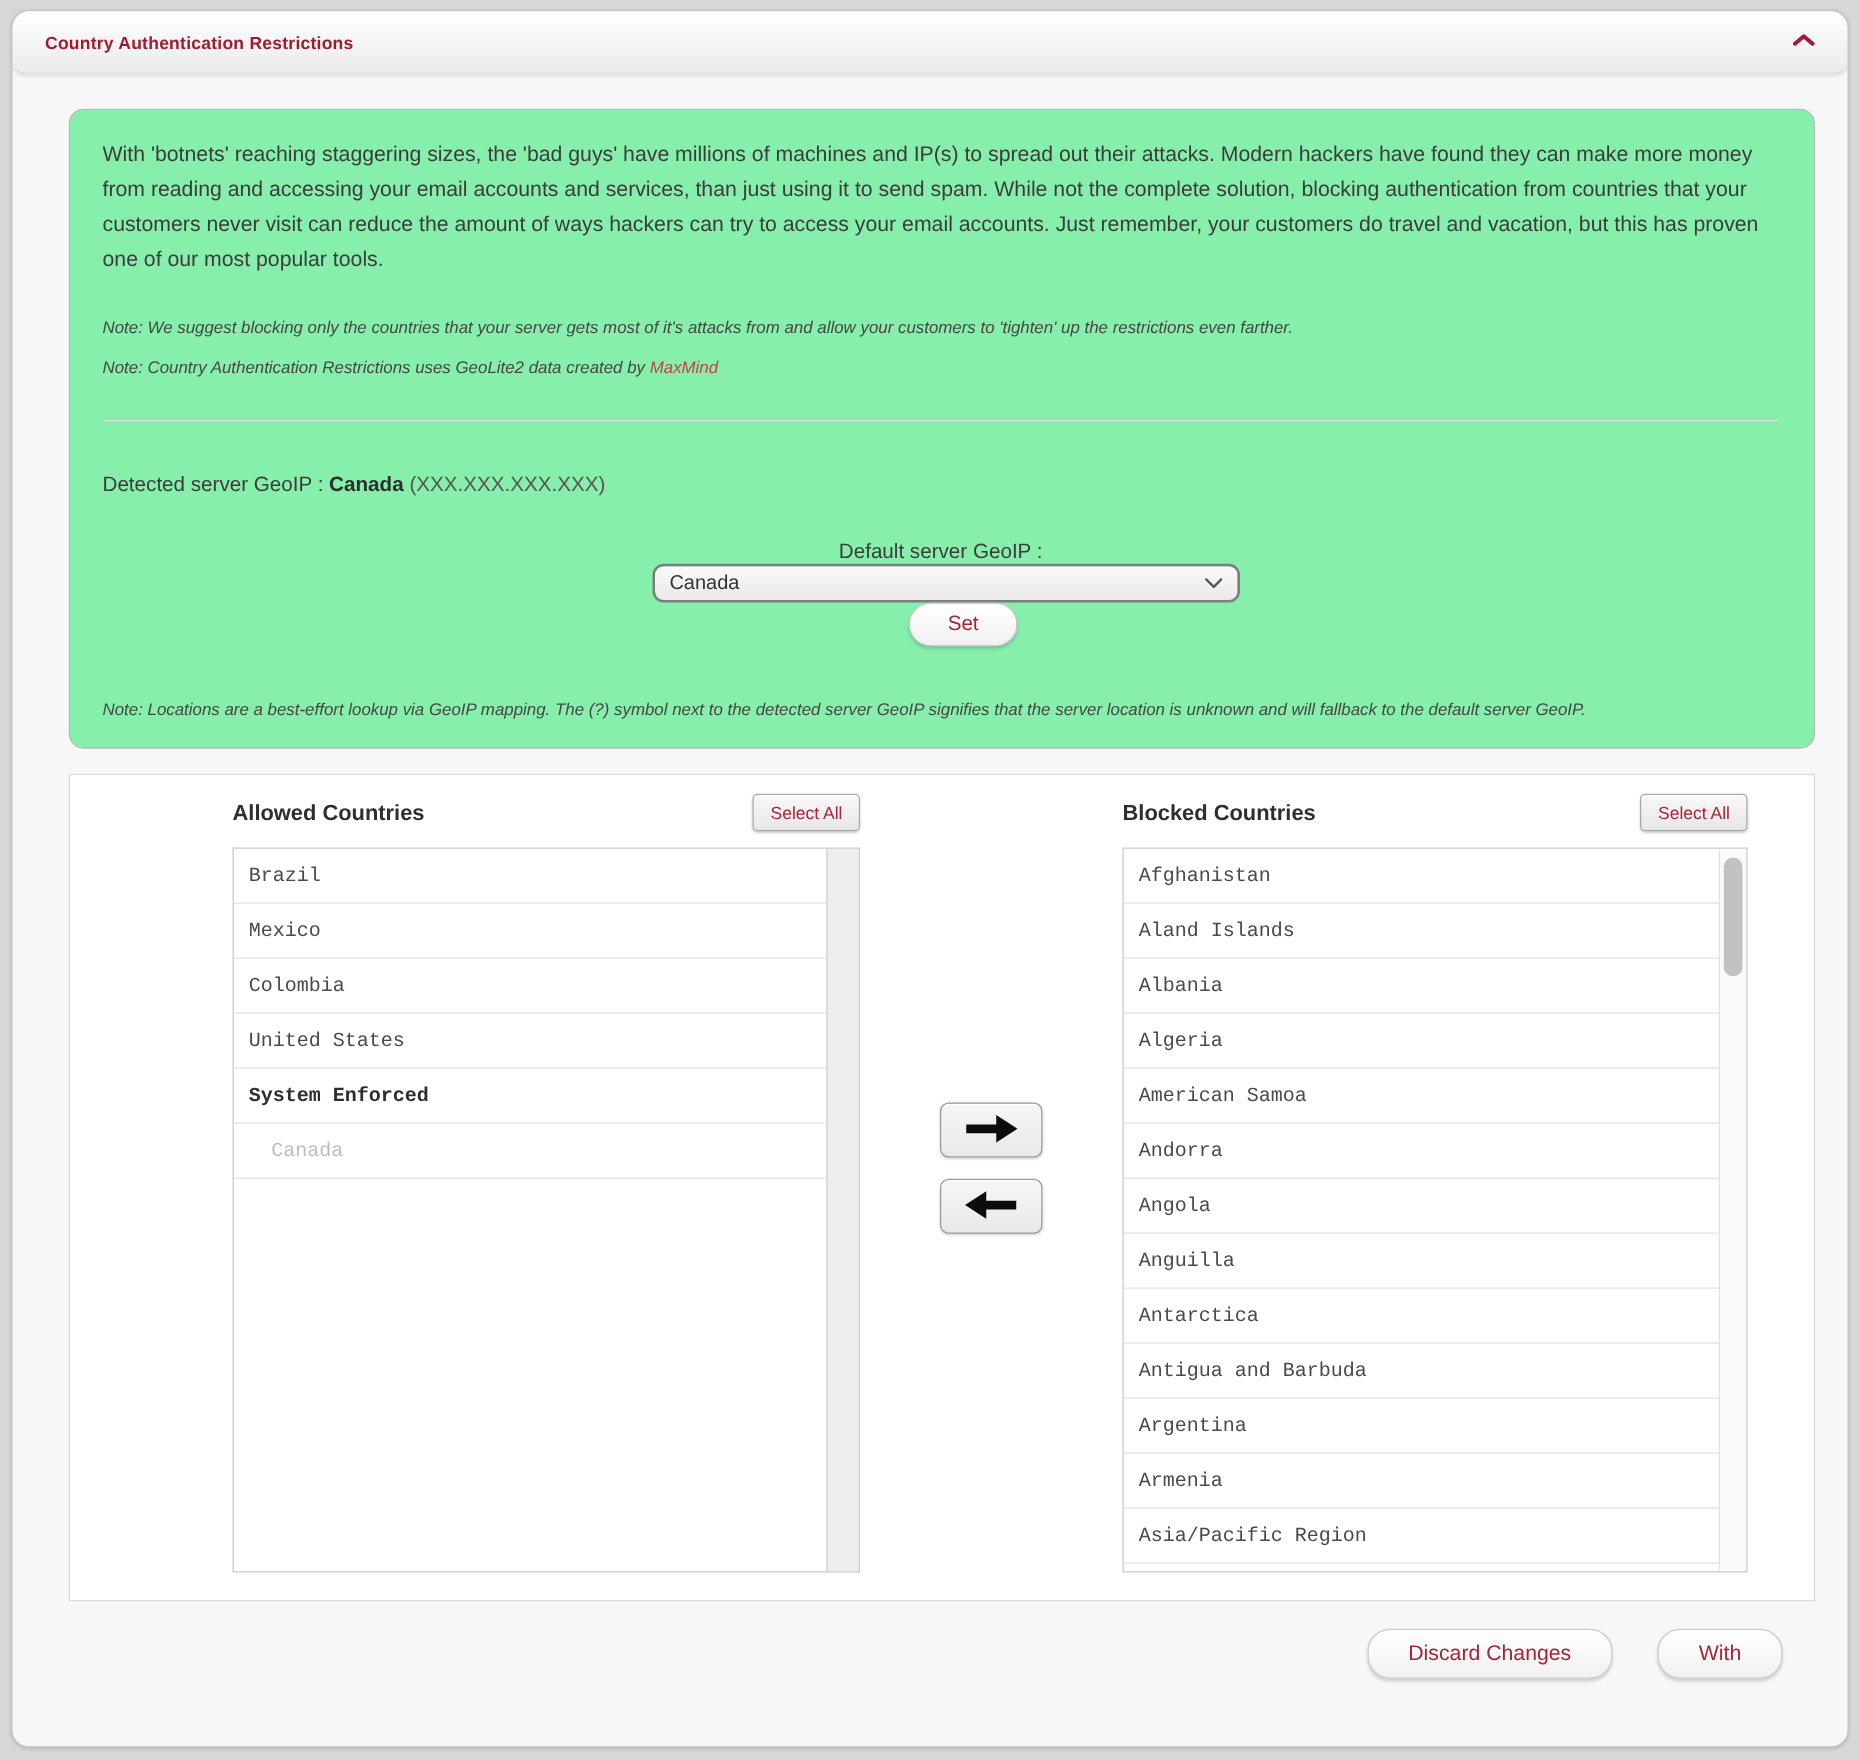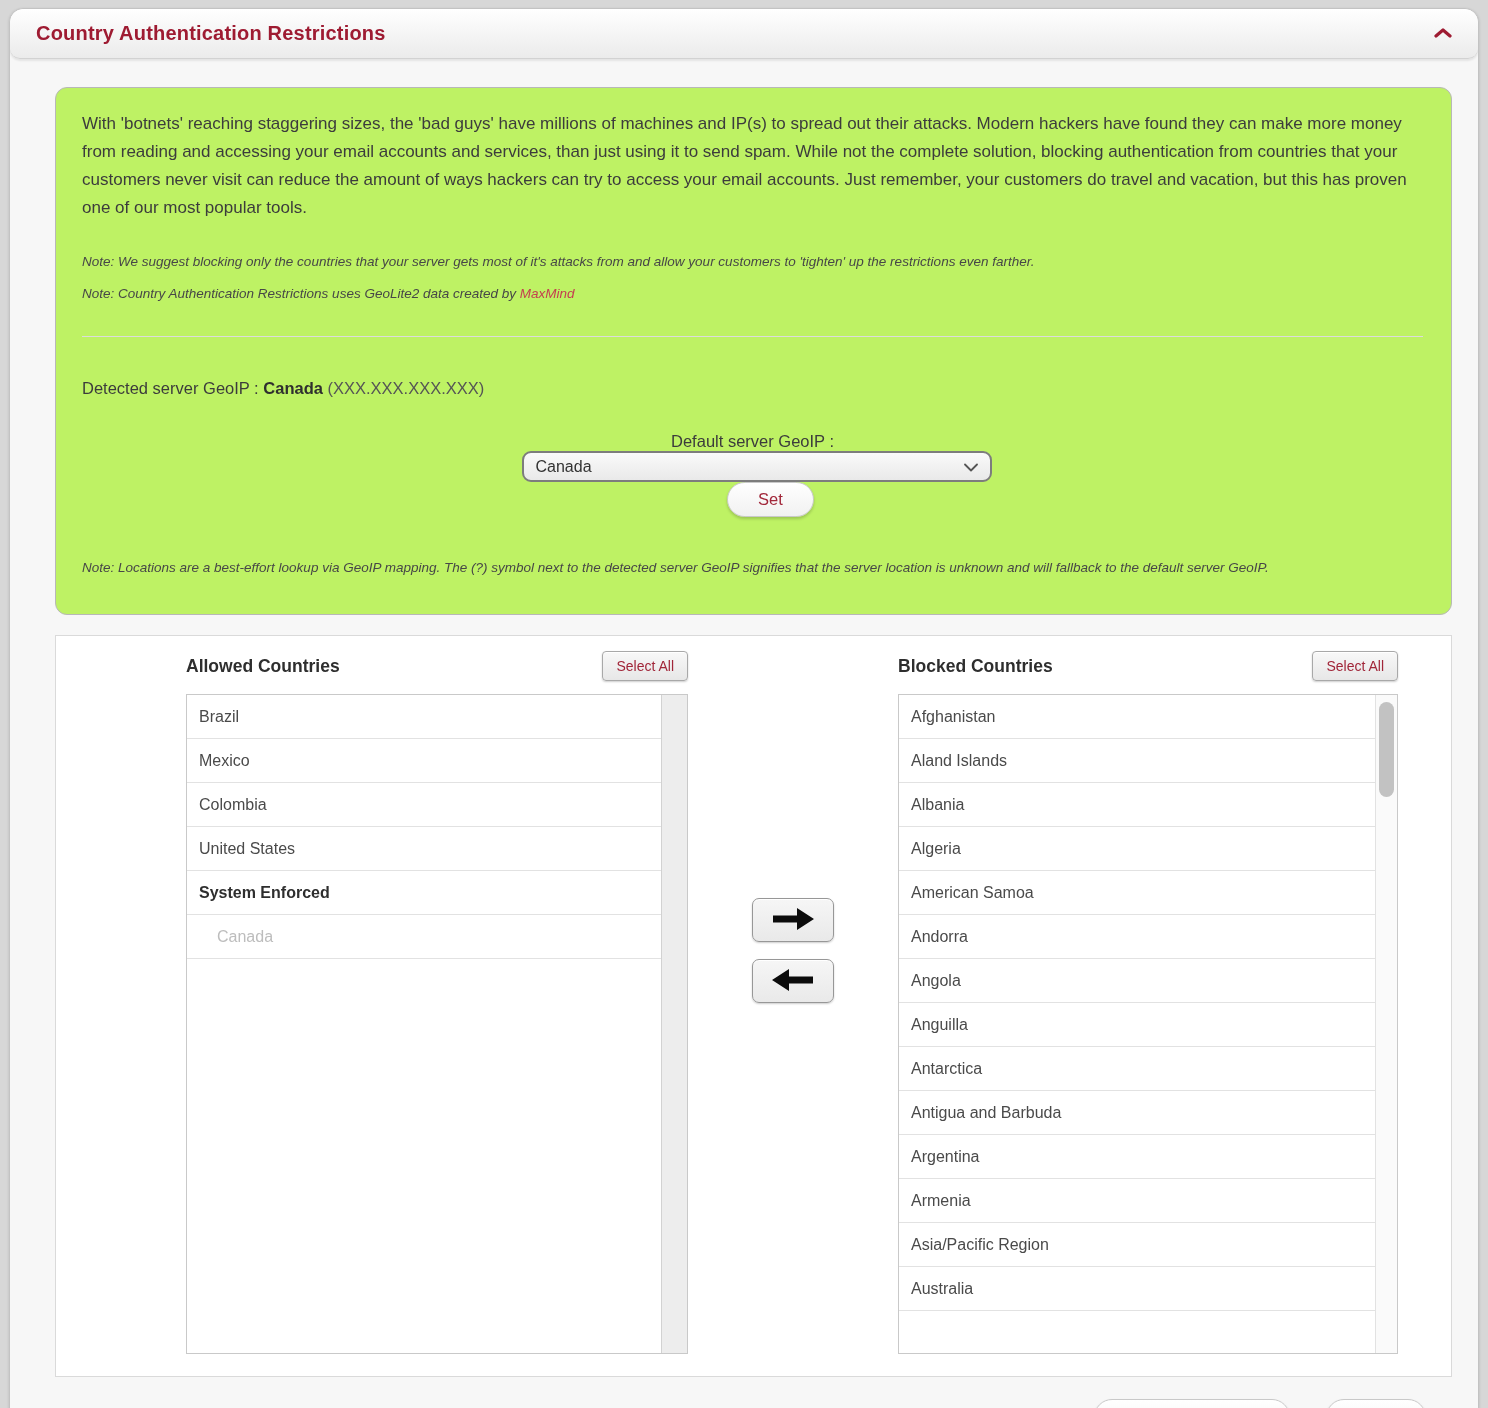--- a/index.html
+++ b/index.html
@@ -24,30 +24,30 @@
     height: 50px;
     background: linear-gradient(#ffffff, #ebebeb);
     border-bottom: 1px solid #d2d2d2;
     border-radius: 14px 14px 10px 10px;
     box-shadow: 0 2px 2px rgba(0,0,0,.08);
     display: flex;
     align-items: center;
     justify-content: space-between;
     padding: 0 26px;
   }
-  .panel-title { font-size: 20px; font-weight: bold; color: #9e1b32; letter-spacing: .2px; }
+  .panel-title { font-size: 14px; font-weight: bold; color: #9e1b32; letter-spacing: .2px; }
   .collapse-btn { cursor: pointer; display: flex; align-items: center; }
   .panel-body { flex: 1; padding: 28px 26px 14px 45px; }
 
   
   .info-box {
-    background: #bef264;
+    background: #86efac;
     border: 1px solid #b8b8b8;
     border-radius: 12px;
-    padding: 22px 28px 30px 26px;
+    padding: 22px 28px 14px 26px;
   }
   .intro-text { font-size: 17px; line-height: 28px; color: #3c3c3c; }
   .note { font-size: 13.5px; font-style: italic; color: #474747; line-height: 32px; }
   .notes-block { margin-top: 24px; }
   .note a, .note-link { color: #c4414f; text-decoration: none; cursor: pointer; font-style: italic; }
   .info-divider { border: none; border-top: 1px solid #dcdcdc; margin: 26px 0 0 0; }
 
   .detected-row { margin-top: 42px; font-size: 16.5px; color: #3c3c3c; }
   .detected-row b { color: #2f2f2f; }
   .detected-ip { color: #555; }
@@ -105,24 +105,25 @@
     border: 1px solid #a8a8a8;
     border-radius: 4px;
     box-shadow: 0 1px 2px rgba(0,0,0,.2), inset 0 1px 0 #fff;
     color: #a12639;
     font-size: 14px;
     padding: 6px 13px;
     cursor: pointer;
   }
   .country-list {
     position: relative;
-    height: 660px;
+    height: 580px;
     border: 1px solid #c9c9c9;
     background: #fff;
     overflow: hidden;
+    font-family: Liberation Mono, monospace;
   }
   .country-row {
     height: 44px;
     display: flex; align-items: center;
     padding: 0 34px 0 12px;
     border-bottom: 1px solid #e2e2e2;
     font-size: 16px; color: #4a4a4a;
     cursor: pointer;
   }
   .country-row.section-label { font-weight: bold; color: #2e2e2e; cursor: default; }

